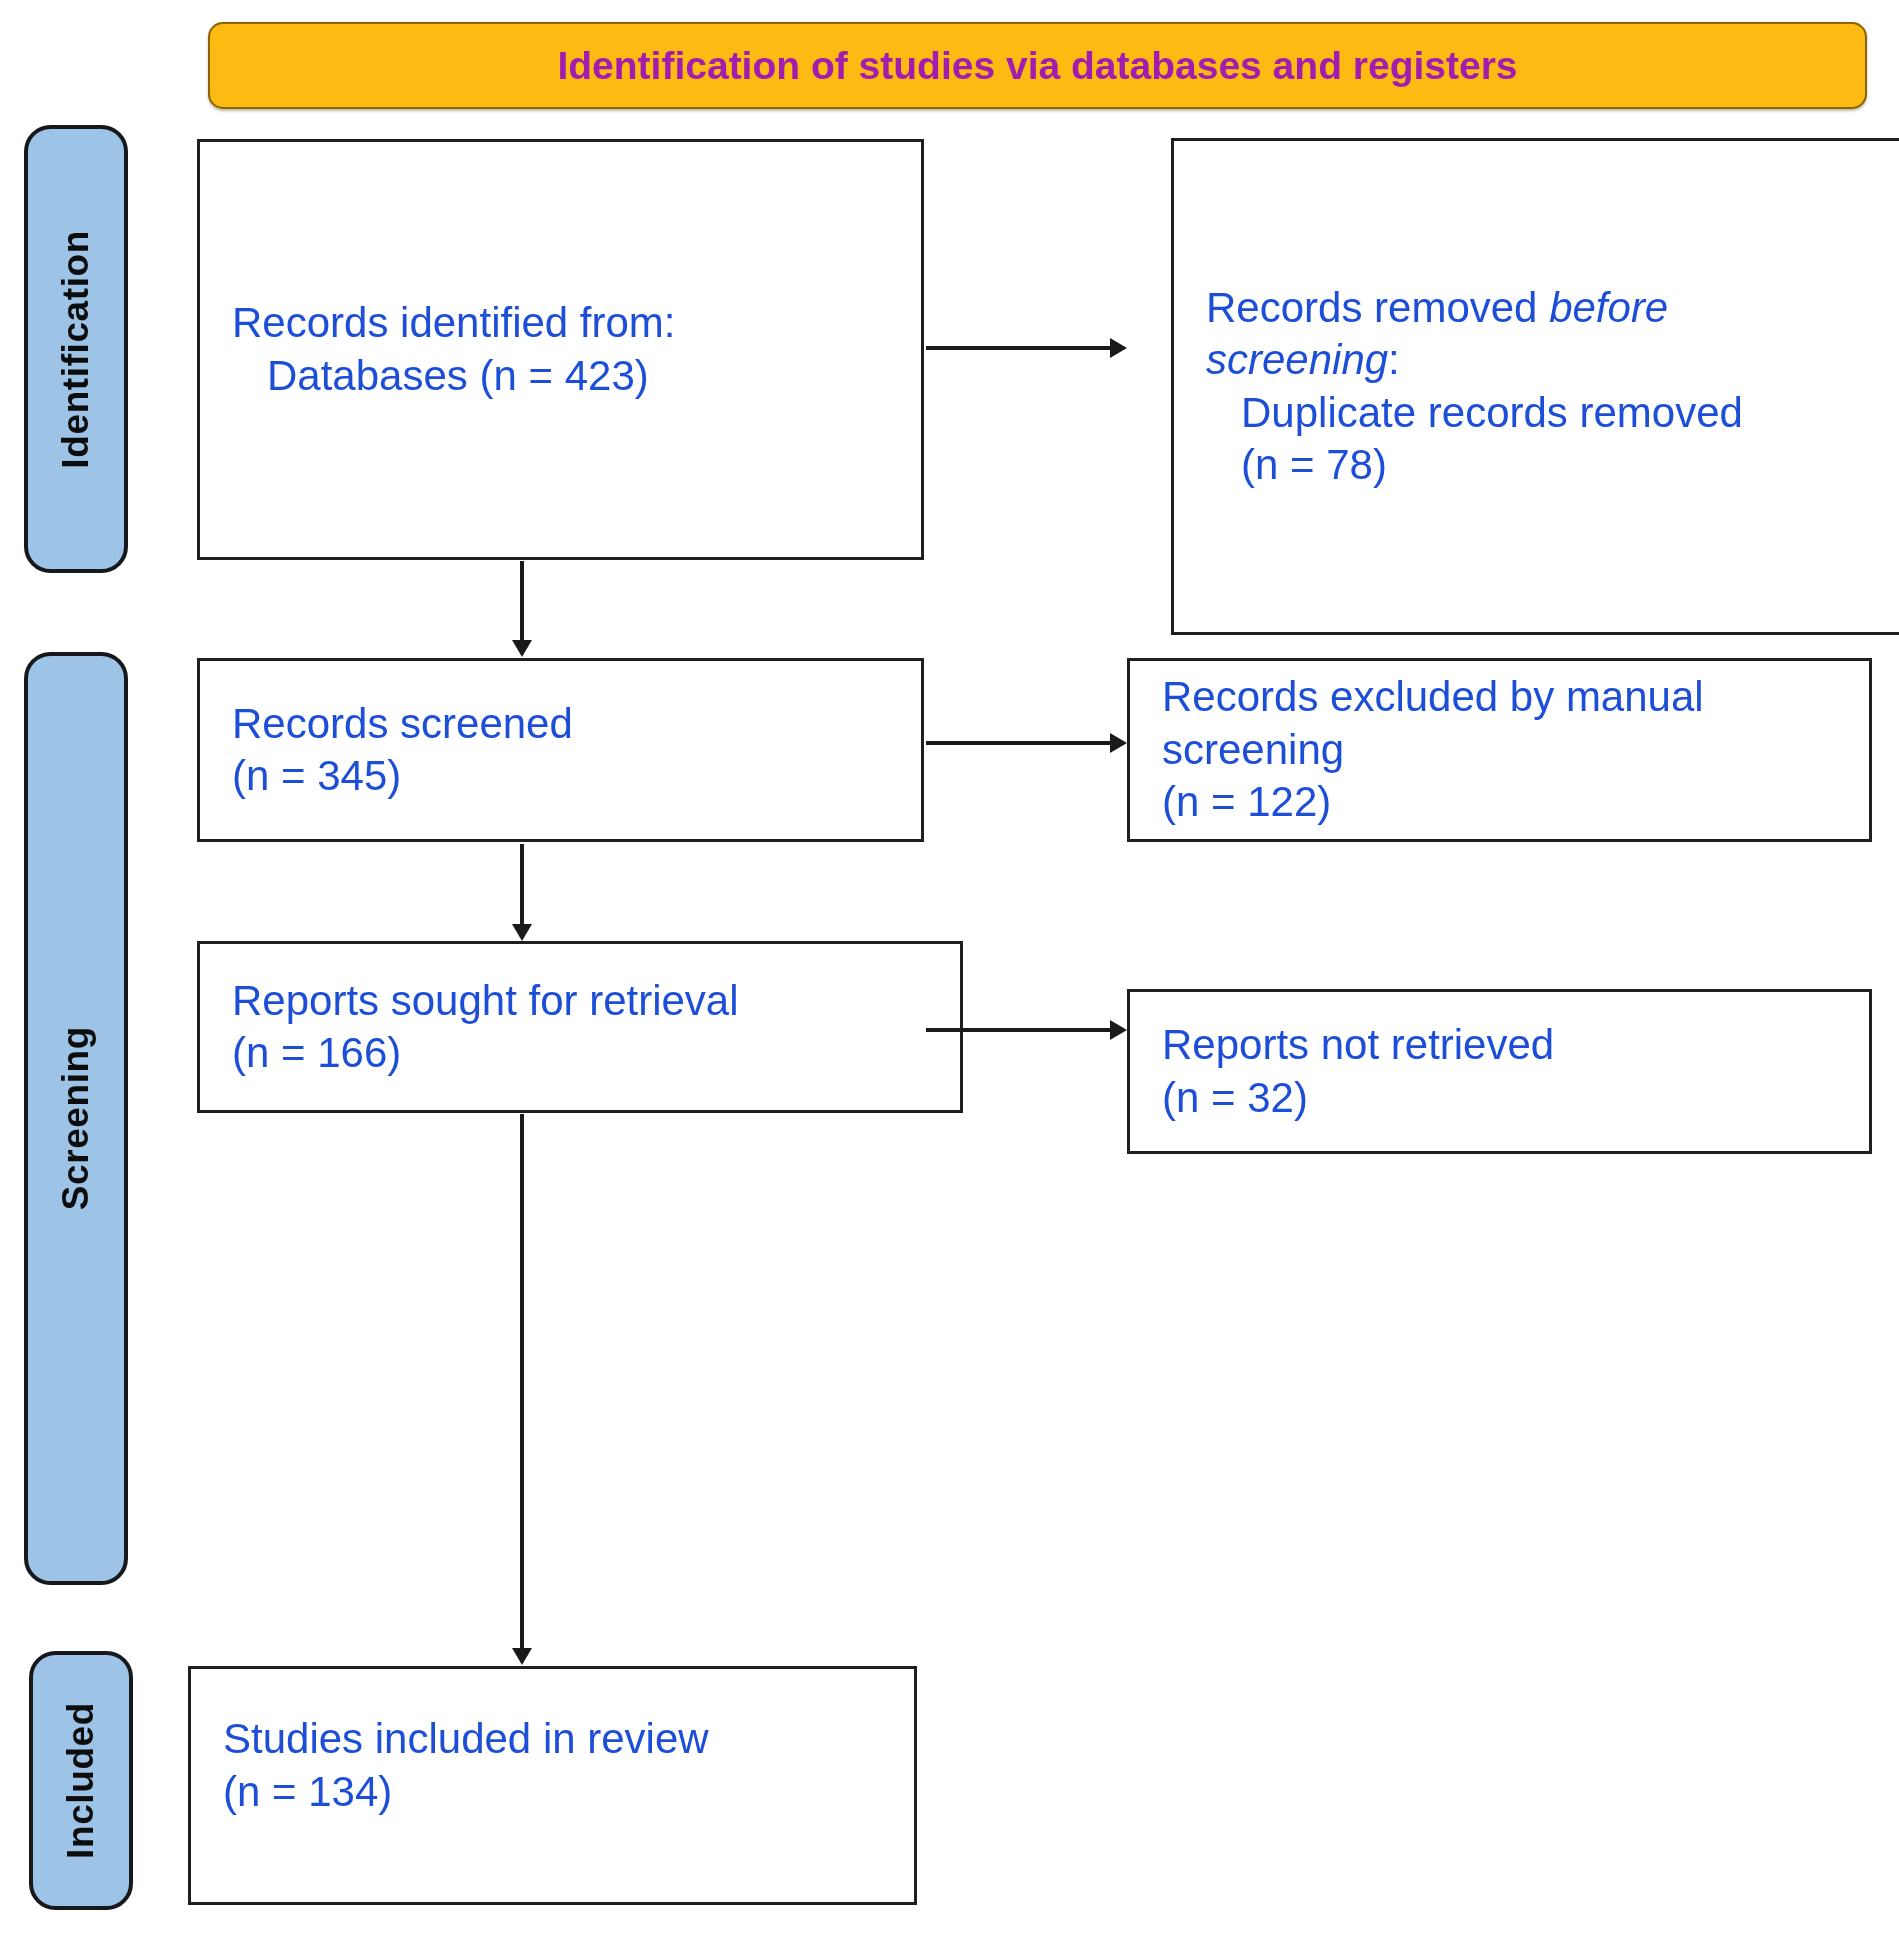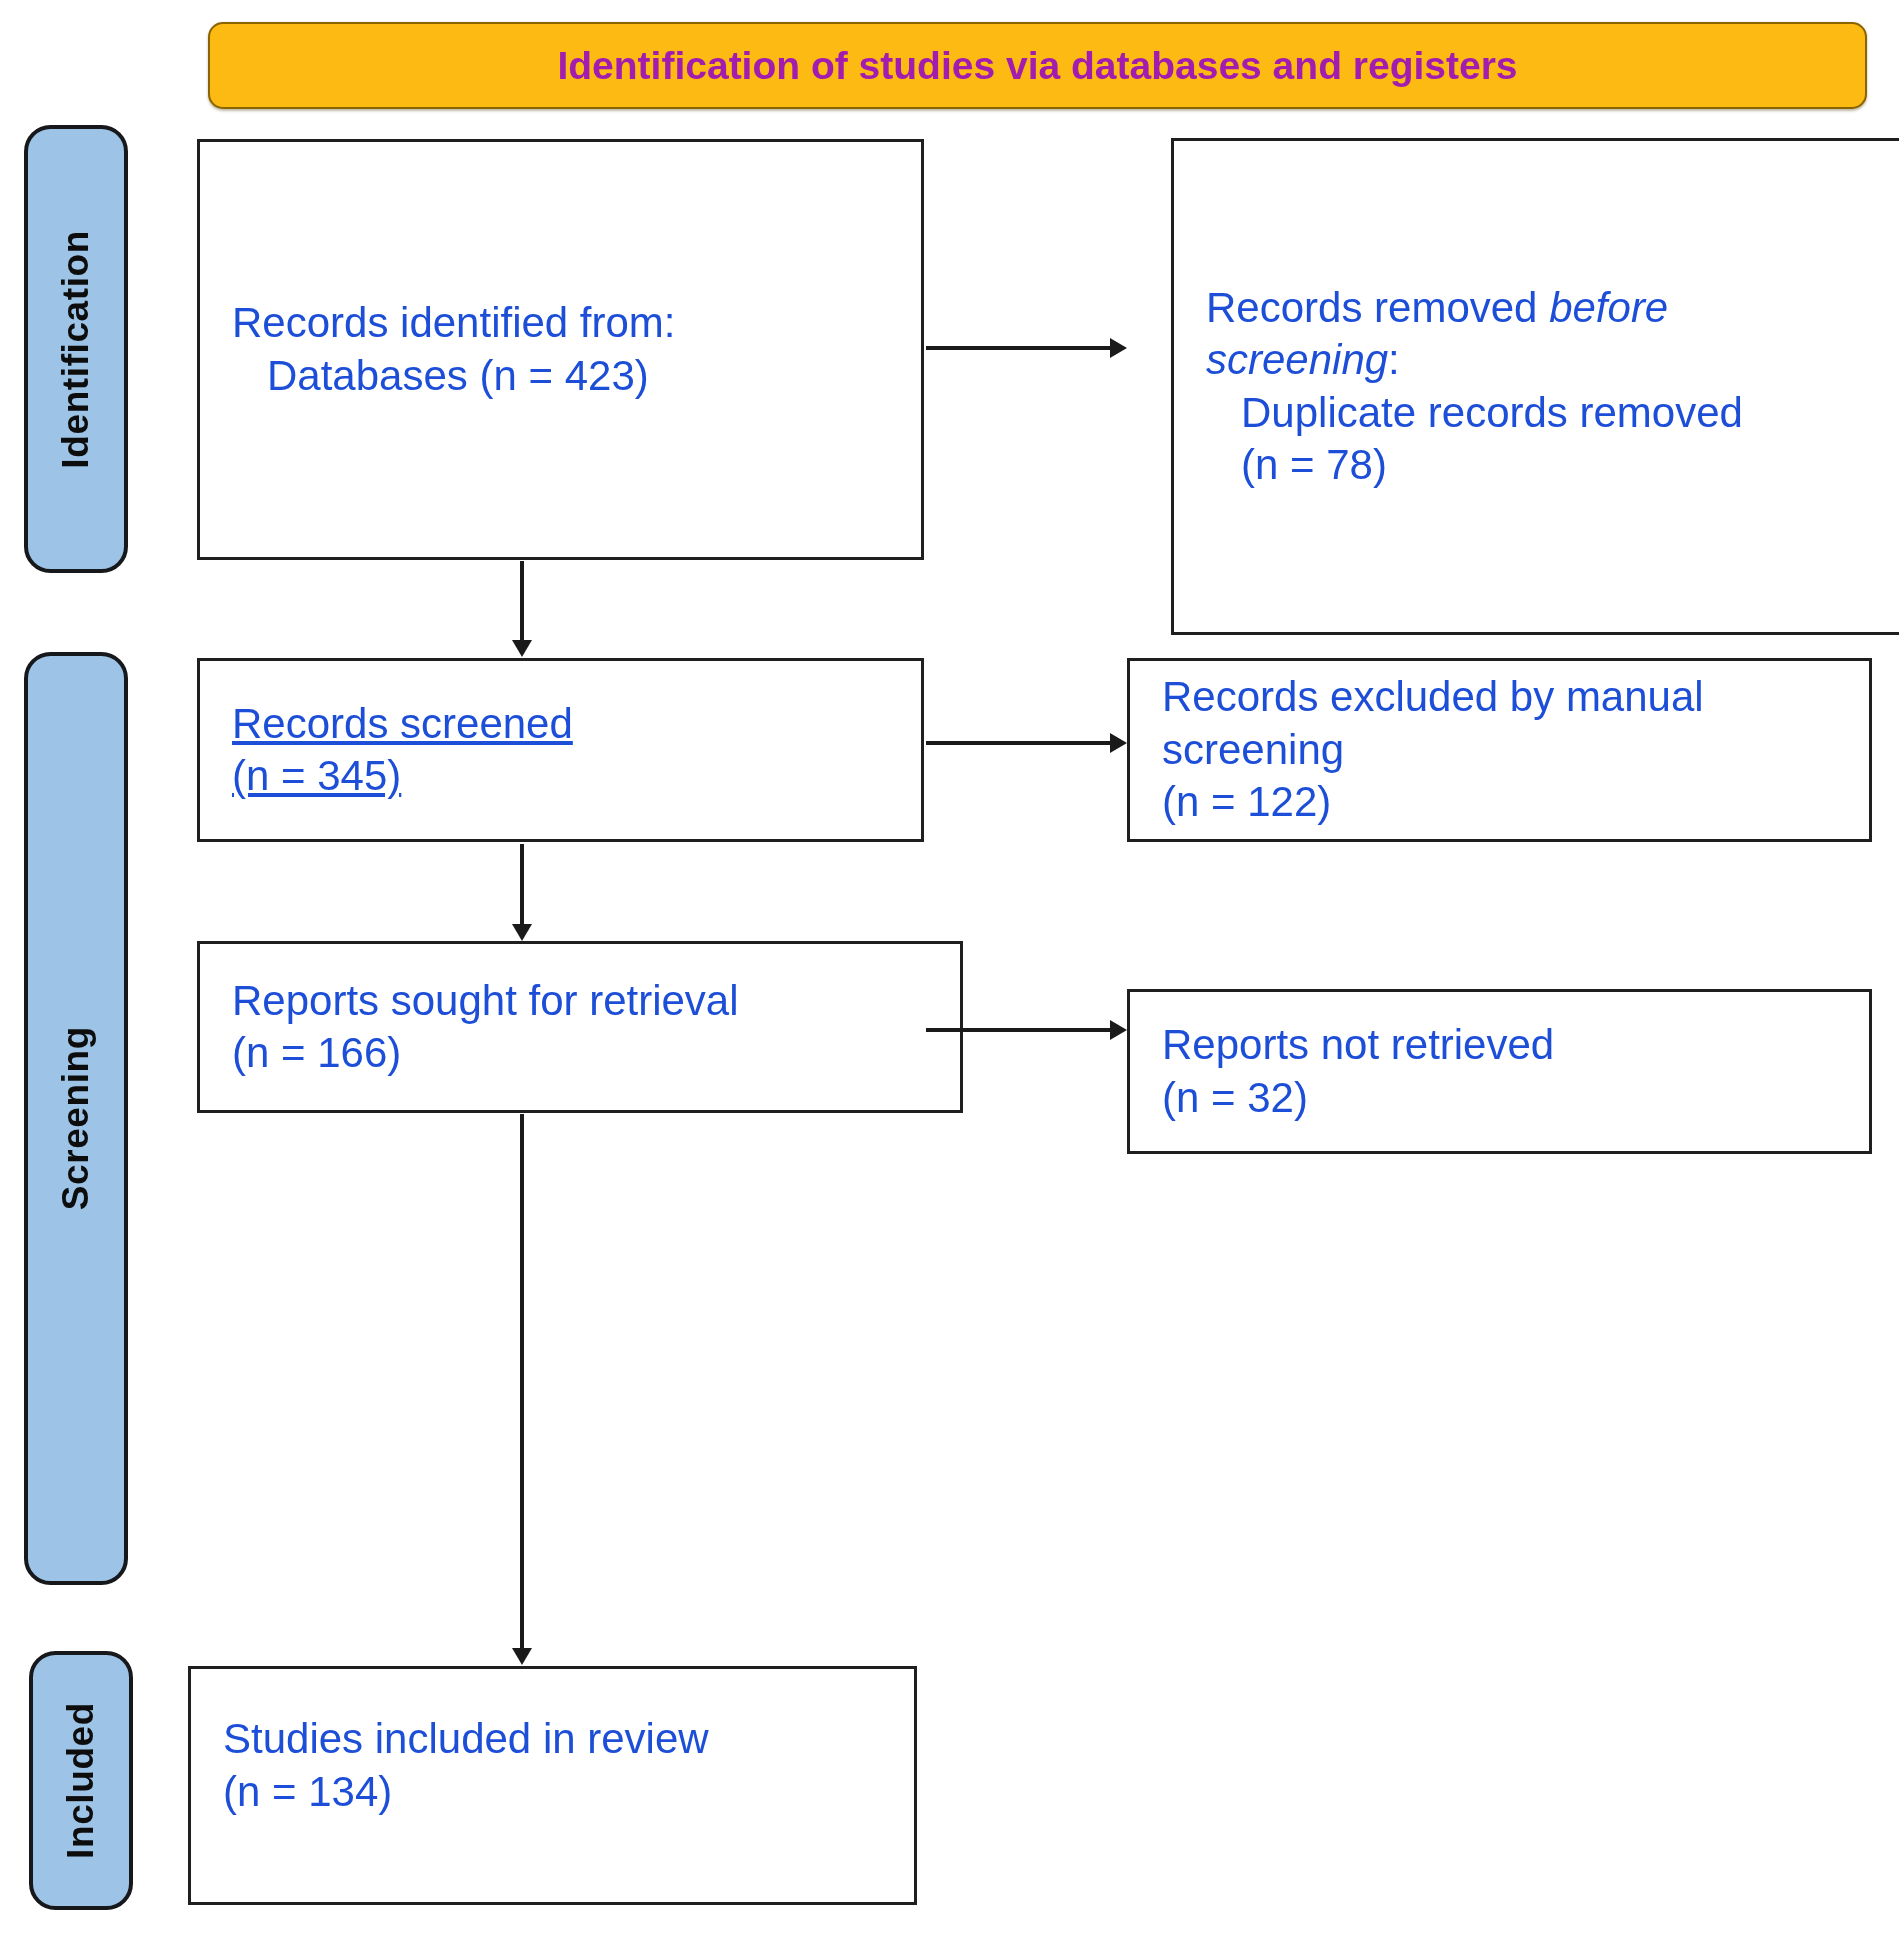--- a/index.html
+++ b/index.html
@@ -65,21 +65,21 @@
     justify-content: center;
     padding: 10px 23px 10px 32px;
     font-size: 42px;
     line-height: 1.25;
     color: #1d4ed8;
   }
   .box .line { white-space: pre-wrap; }
 
   #box-records-identified   { left: 197px;  top: 139px;  width: 727px; height: 421px; }
   #box-records-removed      { left: 1127px; top: 138px;  width: 745px; height: 497px; margin-left: 44px; }
-  #box-records-screened     { left: 197px;  top: 658px; width: 727px; height: 184px; text-decoration: underline; }
+  #box-records-screened     { left: 197px;  top: 658px; width: 727px; height: 184px; }
   #box-records-excluded     { left: 1127px; top: 658px; width: 745px; height: 184px; }
   #box-reports-sought       { left: 197px;  top: 941px; width: 766px; height: 172px; }
   #box-reports-not-retrieved{ left: 1127px; top: 941px; width: 745px; height: 165px; margin-top: 48px; }
   #box-studies-included     { left: 188px;  top: 1666px; width: 729px; height: 239px;
                               justify-content: flex-start; padding-top: 44px; }
 
   
   .varrow { position: absolute; width: 21.5px; }
   .varrow .shaft {
     position: absolute; left: 8.8px; top: 0;

